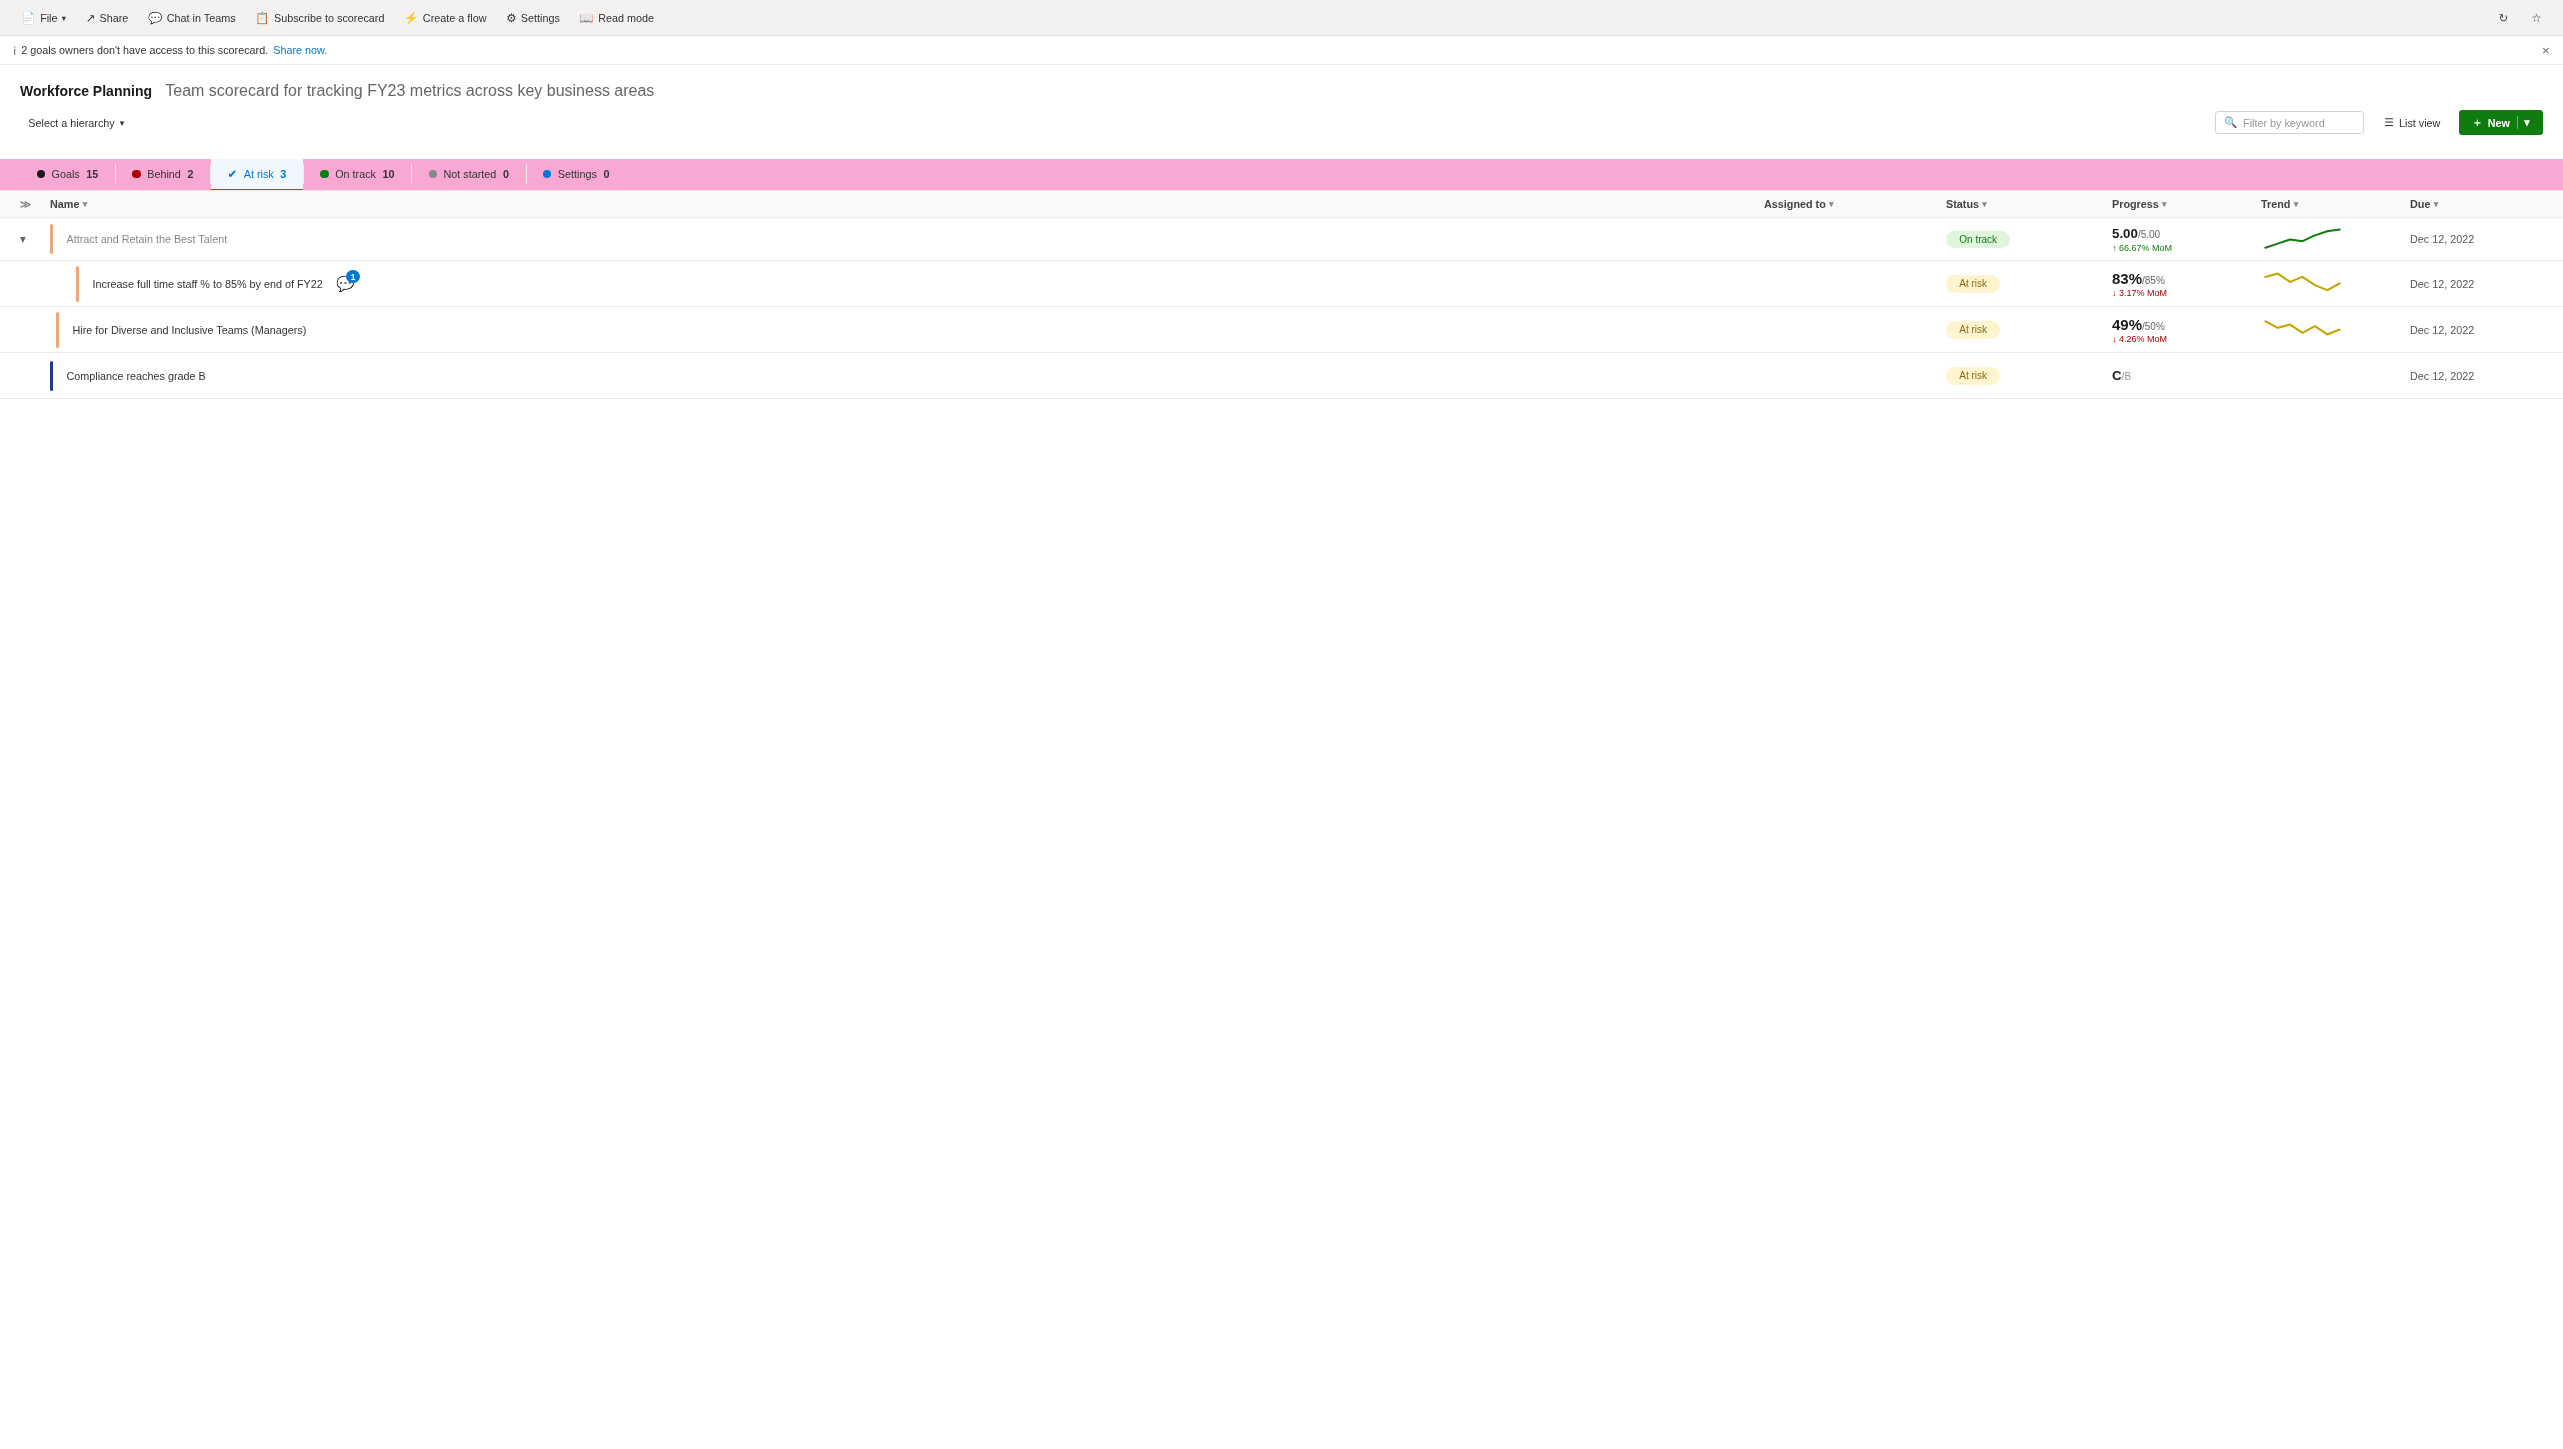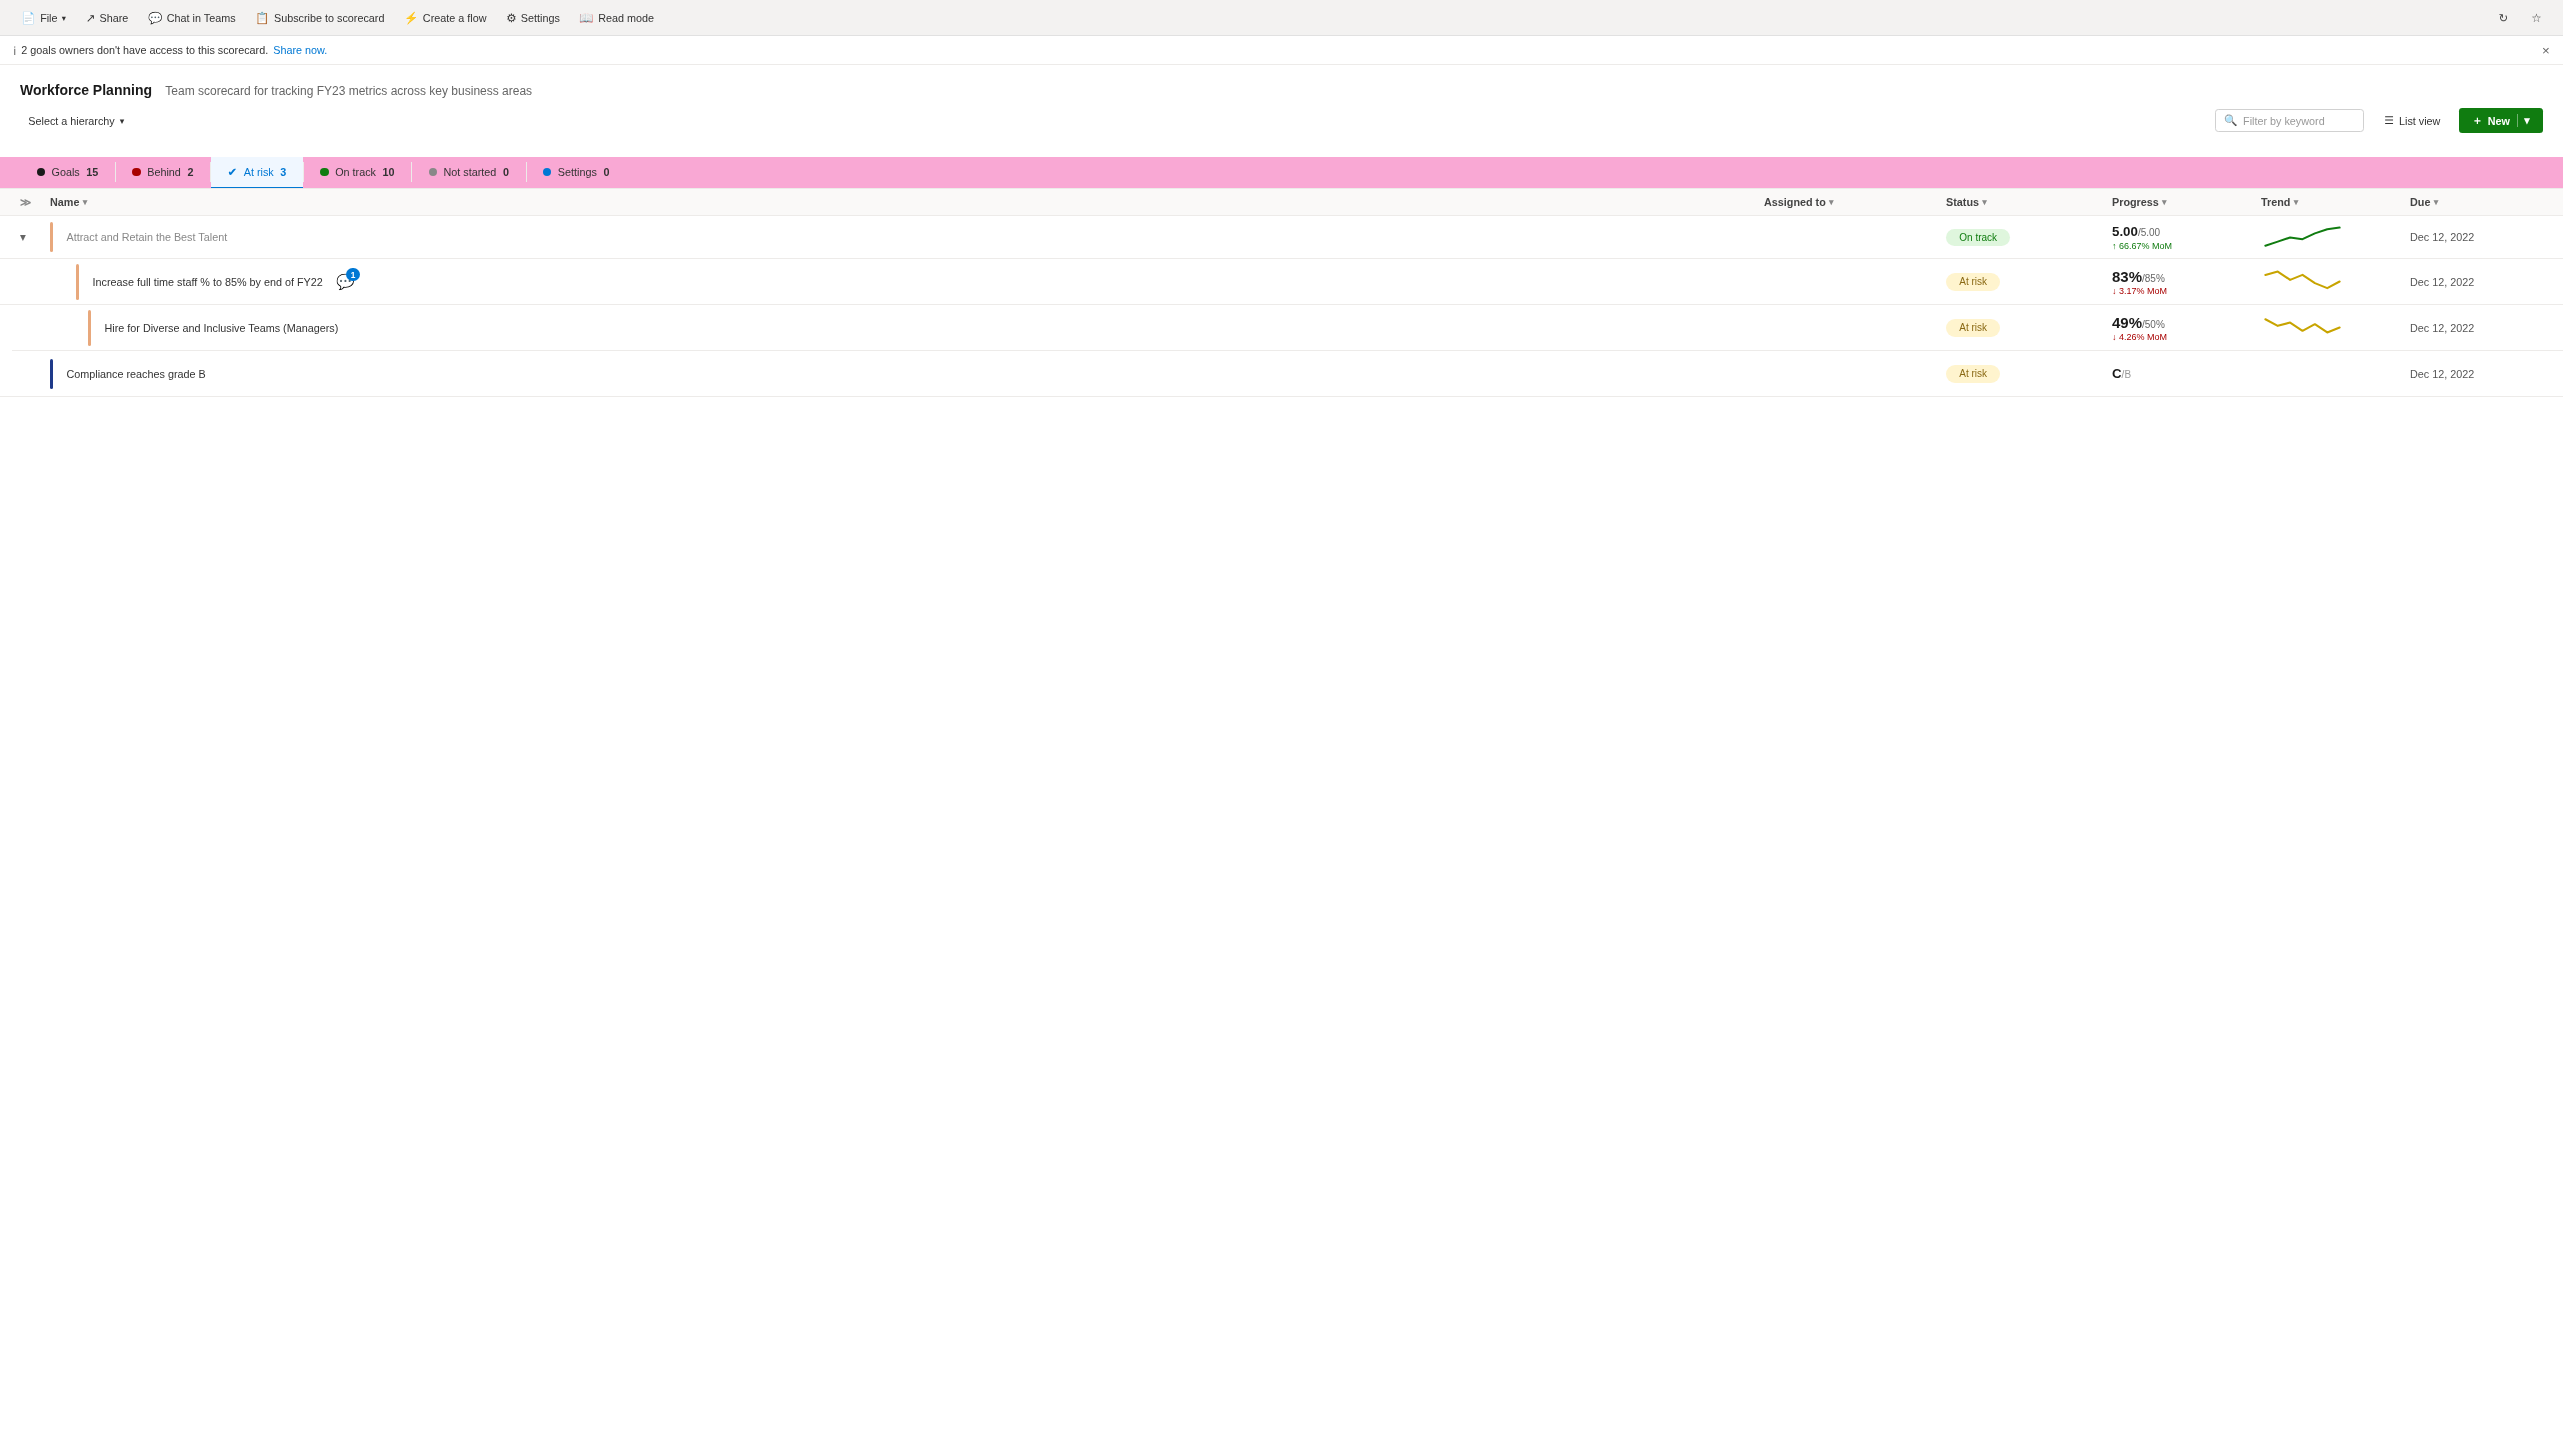--- a/index.html
+++ b/index.html
@@ -57,21 +57,21 @@
       align-items: baseline;
       gap: 13.3px;
       margin-bottom: 10px;
     }
     .header-title {
       font-size: 14px;
       font-weight: 700;
       color: #1a1a1a;
     }
     .header-subtitle {
-      font-size: 12px;
+      font-size: 16px;
       color: #666;
     }
 
     
     .controls-row {
       display: flex;
       align-items: center;
       margin-bottom: 13.3px;
     }
     .hierarchy-select {
@@ -482,21 +482,21 @@
       <div class="progress-sub progress-down">↓ 3.17% MoM</div>
     </div>
     <div class="cell trend-cell">
       <svg class="sparkline" width="83" height="33" viewBox="0 0 100 40">
         <polyline points="5,12 20,8 35,18 50,12 65,22 80,28 95,20" fill="none" stroke="#c8a400" stroke-width="2.5" stroke-linejoin="round" stroke-linecap="round"></polyline>
       </svg>
     </div>
     <div class="cell due-cell">Dec 12, 2022</div>
   </div>
 
-  <div class="table-row child-row" style="padding-left:46px;margin-left:12px;">
+  <div class="table-row child-row" style="padding-left:26px;">
     <div class="cell"></div>
     <div class="cell name-cell">
       <div class="row-indicator" style="background:#e8a87c; height:36px;"></div>
       <span class="name-text">Hire for Diverse and Inclusive Teams (Managers)</span>
     </div>
     <div class="cell"></div>
     <div class="cell">
       <span class="status-badge status-at-risk">At risk</span>
     </div>
     <div class="cell progress-cell">

